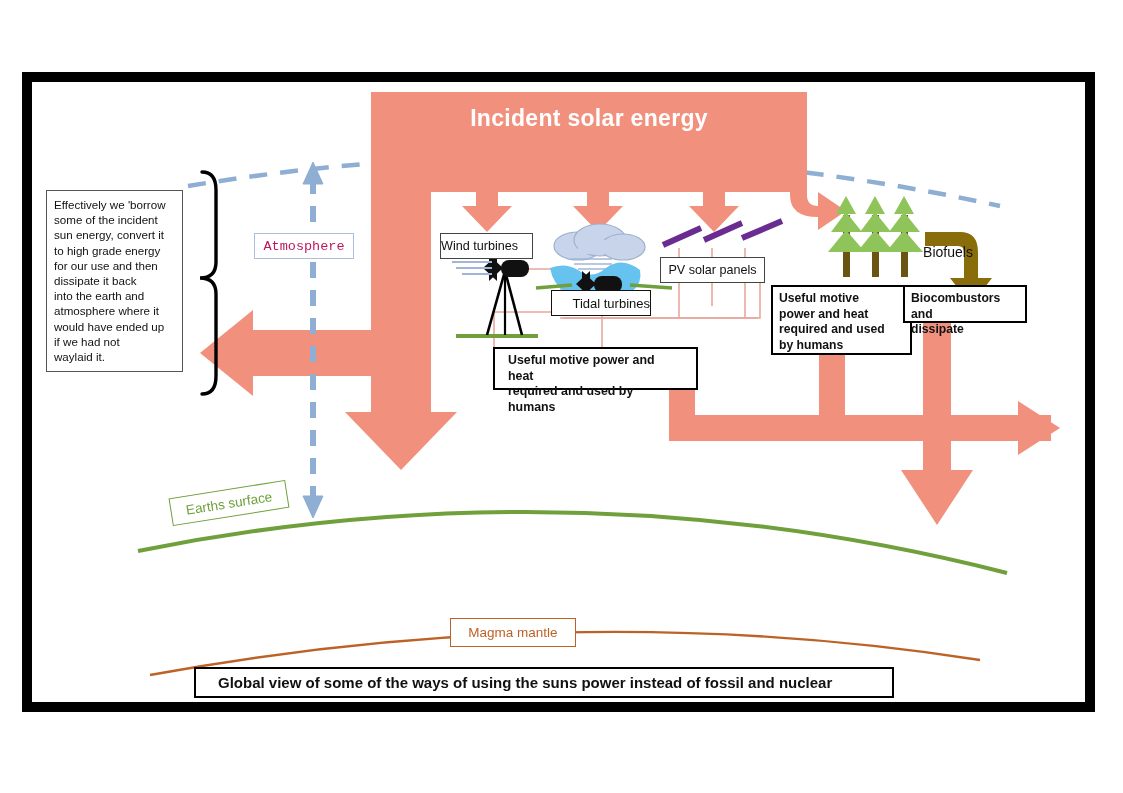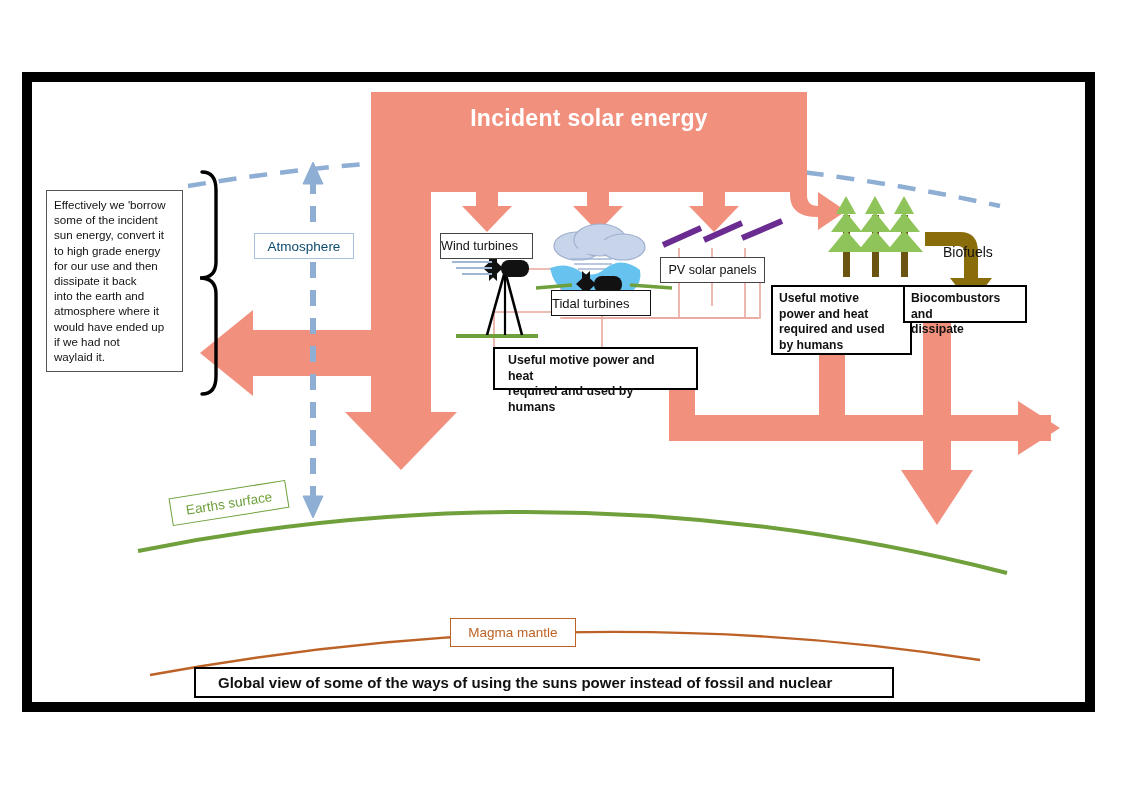--- a/index.html
+++ b/index.html
@@ -195,52 +195,52 @@
     <div>if we had not</div>
     <div>waylaid it.</div>
   </div>
 
   <div class="lbl txt" style="left:371px;top:98px;width:436px;height:40px;background:transparent;justify-content:center;
               color:#ffffff;font-size:23px;font-weight:bold;letter-spacing:.3px;">
     <span>Incident solar energy</span>
   </div>
 
   <div class="lbl txt" style="left:254px;top:233px;width:100px;height:26px;border:1.2px solid #A9C0DC;
-              justify-content:center;color:#0c4a6e;font-size:13.5px;">
+              justify-content:center;color:#be185d;font-size:13.5px;font-family:Liberation Mono, monospace;">
     <span>Atmosphere</span>
   </div>
 
   <div class="lbl txt" style="left:170px;top:489px;width:118px;height:28px;border:1.6px solid #6FA03C;
               justify-content:center;color:#6FA03C;font-size:13.5px;
               transform:rotate(-9deg);transform-origin:center;">
     <span>Earths surface</span>
   </div>
 
   <div class="lbl txt" style="left:450px;top:618px;width:126px;height:29px;border:1.8px solid #BD6226;
               justify-content:center;color:#BD6226;font-size:13.5px;">
     <span>Magma mantle</span>
   </div>
 
   <div class="lbl txt" style="left:440px;top:233px;width:93px;height:26px;border:1.3px solid #444;
               color:#111;font-size:12.6px;">
     <span>Wind turbines</span>
   </div>
 
   <div class="lbl txt" style="left:551px;top:290px;width:100px;height:26px;border:1.4px solid #111;
-              justify-content:flex-start;color:#111;font-size:13px;">
+              justify-content:flex-end;color:#111;font-size:13px;">
     <span>Tidal turbines</span>
   </div>
 
   <div class="lbl txt" style="left:660px;top:257px;width:105px;height:26px;border:1.3px solid #444;
               justify-content:center;color:#111;font-size:12.6px;">
     <span>PV solar panels</span>
   </div>
 
-  <div class="lbl txt" style="left:943px;top:241px;width:72px;height:22px;background:transparent;
-              color:#111;font-size:14px;">
+  <div class="lbl txt" style="left:912px;top:241px;width:72px;height:22px;background:transparent;
+              color:#111;font-size:14px;justify-content:center;">
     <span>Biofuels</span>
   </div>
 
   <div class="lbl blkbox" style="left:493px;top:347px;width:205px;height:43px;padding:4px 13px;font-size:12.4px;line-height:15.5px;">
     <div>Useful motive power and heat</div>
     <div>required and used by humans</div>
   </div>
 
   <div class="lbl blkbox" style="left:771px;top:285px;width:141px;height:70px;padding:4px 6px;font-size:12.2px;line-height:15.6px;">
     <div>Useful motive</div>

